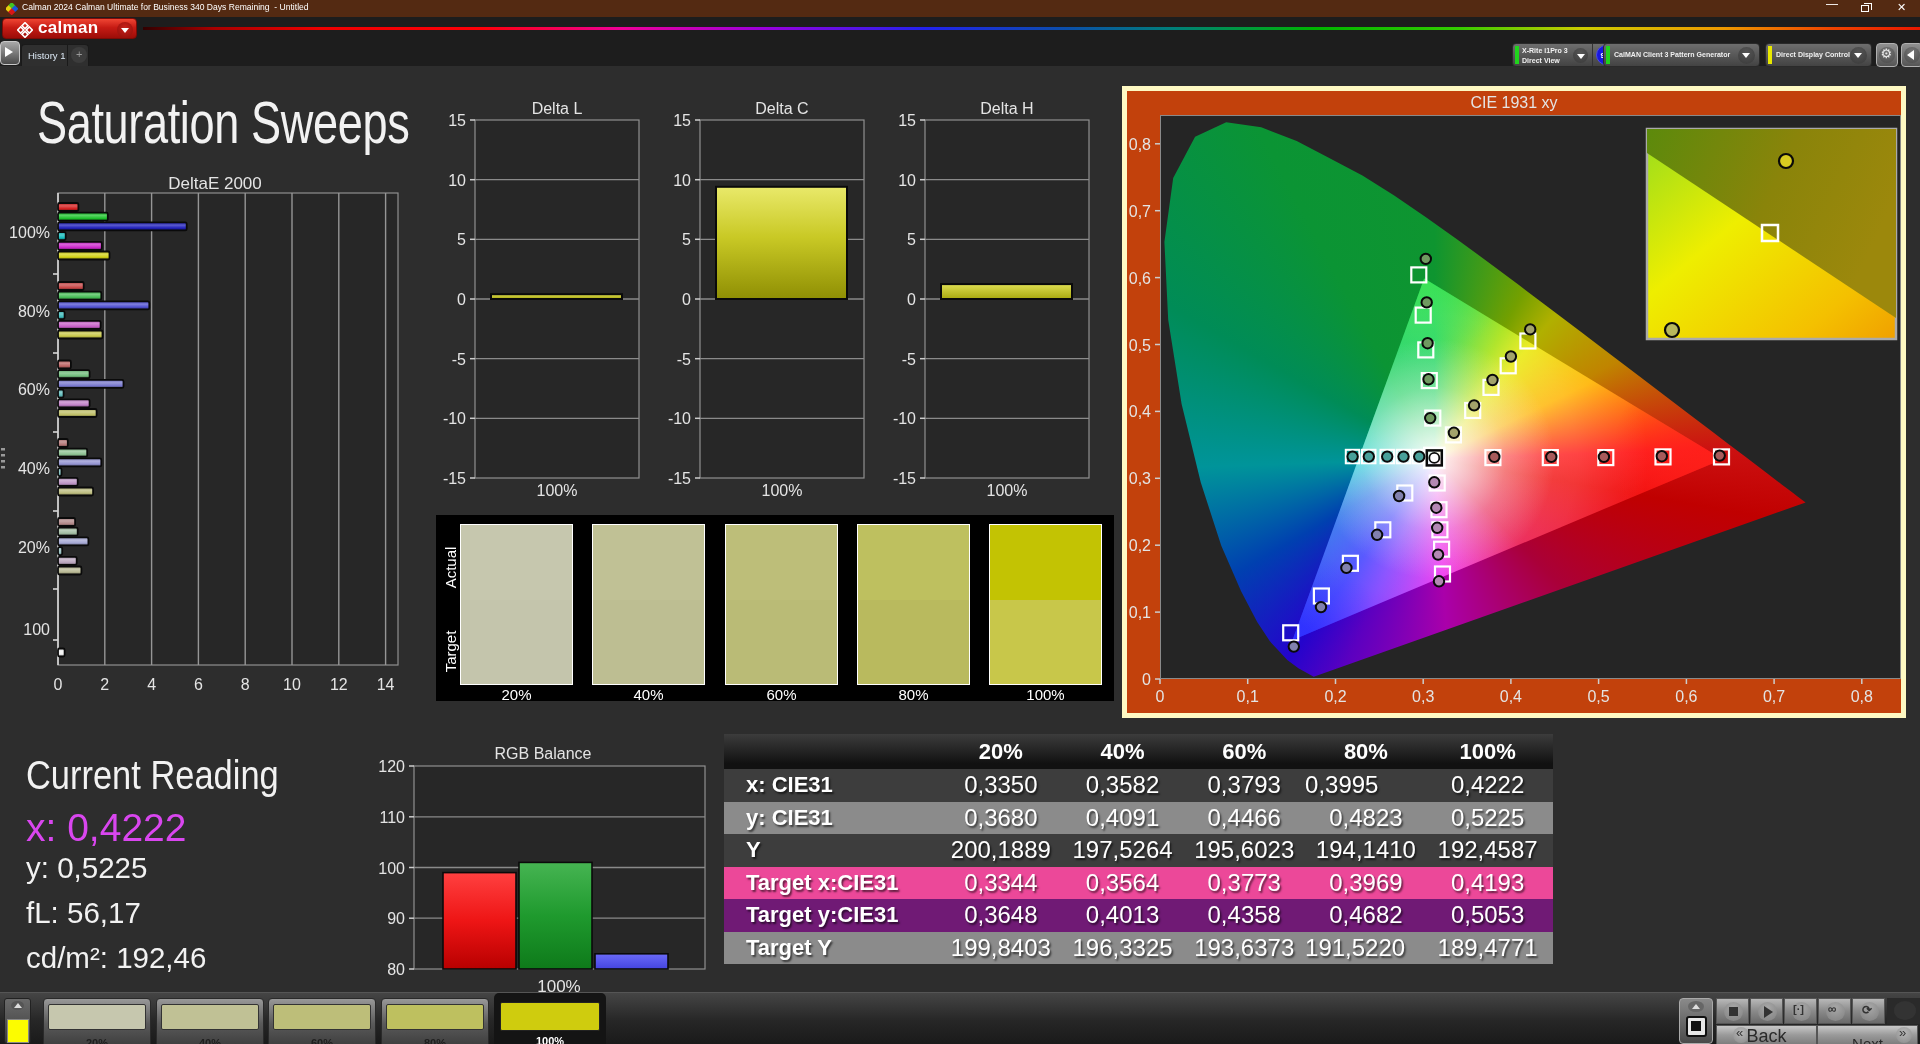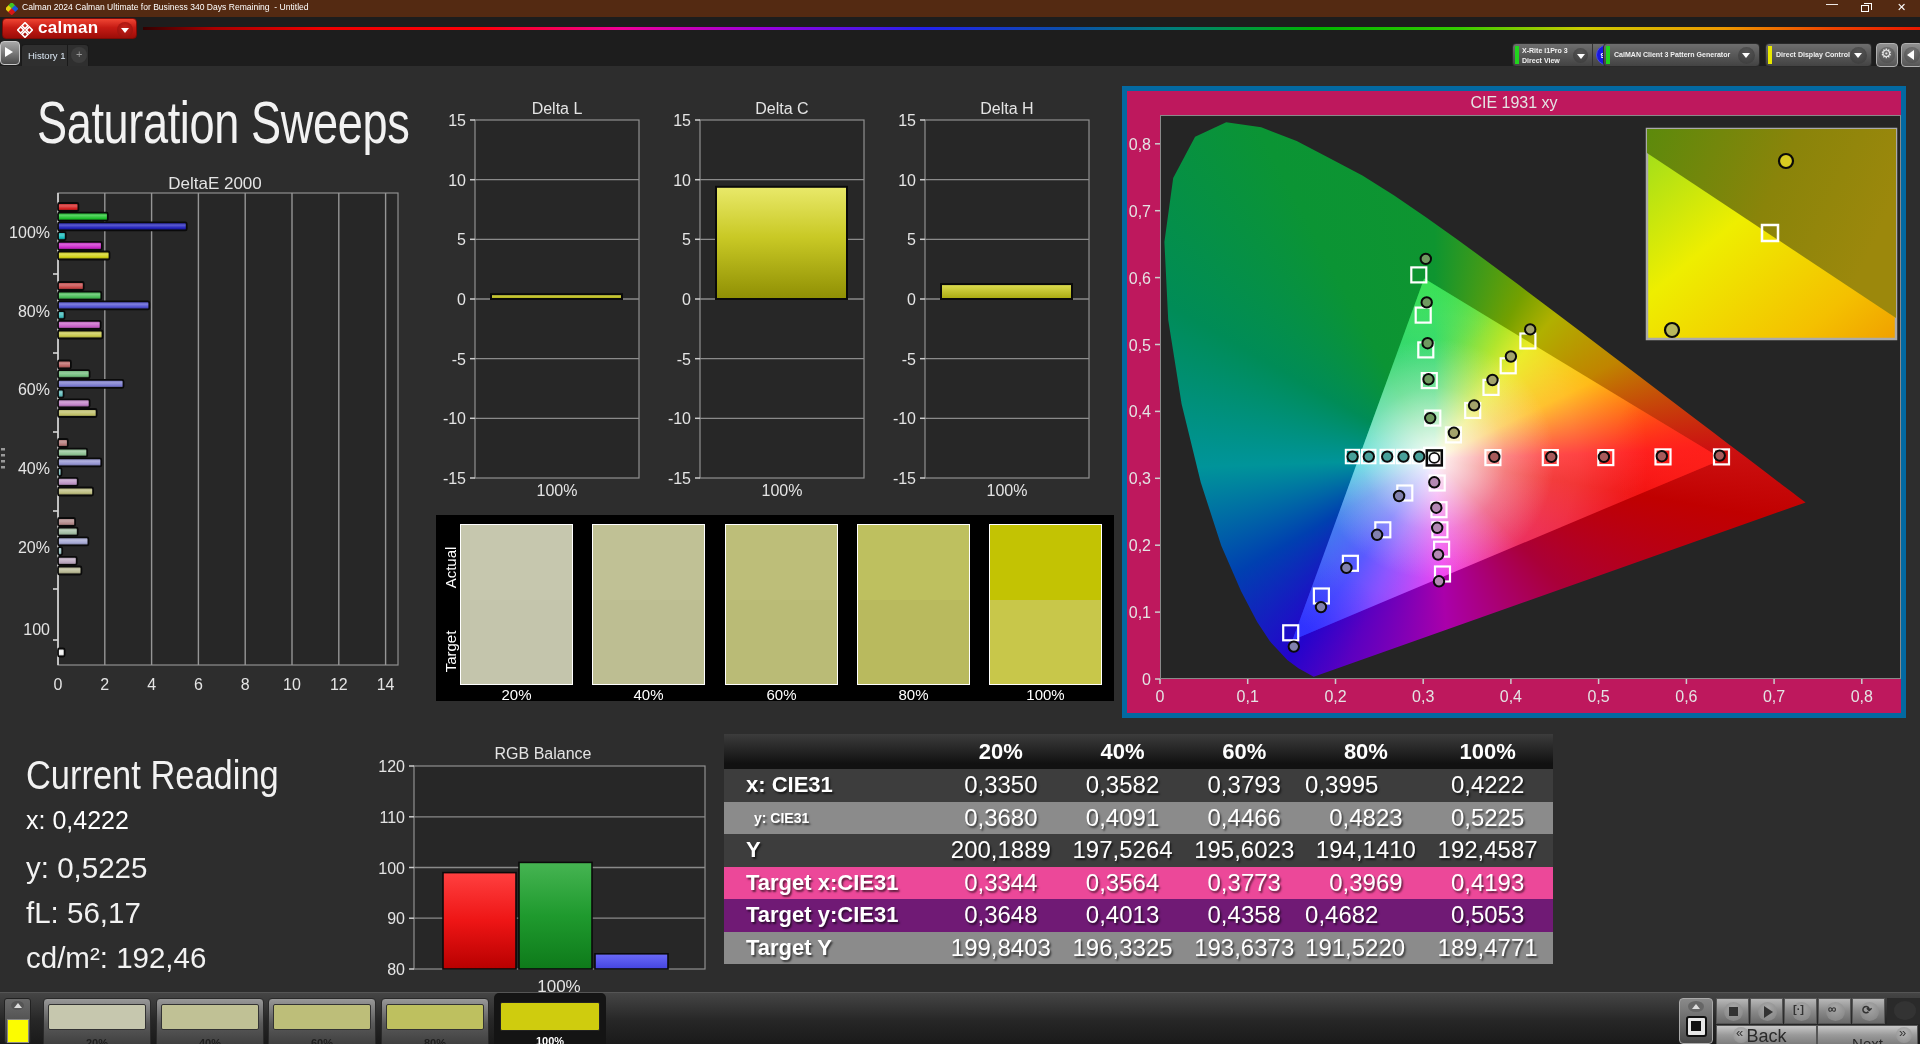--- a/index.html
+++ b/index.html
@@ -438,21 +438,21 @@
       <div style="width:100%;height:47%;background:#bec05f"></div>
       <div style="width:100%;height:53%;background:#b9ba5e"></div>
     </div>
 <div style="position:absolute;left:421px;top:171px;width:113px;text-align:center;font-size:15px;color:#fff">80%</div>
 <div style="position:absolute;left:553px;top:9px;width:113px;height:161px;border:1.5px solid #fff;box-sizing:border-box">
       <div style="width:100%;height:47%;background:#c3c303"></div>
       <div style="width:100%;height:53%;background:#c8c74a"></div>
     </div>
 <div style="position:absolute;left:553px;top:171px;width:113px;text-align:center;font-size:15px;color:#fff">100%</div>
 </div>
-<div style="position:absolute;left:1122px;top:86px;width:784px;height:632px;background:#be185d;border:5px solid #0369a1;box-sizing:border-box">
+<div style="position:absolute;left:1122px;top:86px;width:784px;height:632px;background:#c2410c;border:5px solid #fef9c3;box-sizing:border-box">
 <div style="position:absolute;left:0;top:3px;width:100%;text-align:center;font-size:16px;color:#e4e4e4">CIE 1931 xy</div>
 <div style="position:absolute;left:33px;top:24px;width:741px;height:564px;background:#252525;border:1px solid #8a8a8a">
 <div style="position:absolute;inset:0;background:conic-gradient(from 0deg at 37.0% 61.0%, #0e9530 0deg,#74a000 28deg,#b0b000 40deg,#c08400 62deg,#cc1111 88deg,#c00000 100deg,#aa0038 135deg,#aa00aa 176deg,#5c00c0 203deg,#2404cc 216deg,#0040b0 240deg,#00949a 268deg,#008c57 300deg,#0b9434 332deg,#0e9530 360deg);clip-path:path('M152.7 560.7 L137.4 552.2 L126.3 544.1 L108.9 525.3 L96.2 505.9 L80.1 475.2 L60.3 429.7 L39.8 366.6 L20.6 287.9 L7.2 203.8 L3.4 125.9 L12.2 62.1 L34.1 20.8 L65.2 6.2 L100.2 11.3 L135.7 24.9 L166.3 41.1 L201.4 59.4 L233.2 79.4 L264.6 100.9 L295.9 123.2 L327.3 146.2 L358.6 169.6 L389.6 192.9 L420.1 216.0 L449.6 238.5 L478.0 260.0 L504.6 280.2 L528.9 298.7 L550.1 314.8 L568.7 328.9 L584.1 340.6 L606.7 357.7 L621.0 368.7 L630.8 376.1 L636.9 380.7 L644.6 386.5 Z')"></div>
 <div style="position:absolute;inset:0;background:conic-gradient(from 0deg at 37.0% 61.0%, #00d048 0deg,#a0e000 28deg,#e8e800 40deg,#ffb400 64deg,#ff2020 88deg,#f01010 100deg,#e8003c 135deg,#ee18ee 176deg,#7430ff 203deg,#3434ff 216deg,#1466e8 240deg,#00d0d0 268deg,#00cc84 300deg,#00cc4c 332deg,#00d048 360deg);clip-path:polygon(561.5px 343.2px, 263.2px 162.6px, 131.6px 523.9px)"></div>
 <div style="position:absolute;inset:0;background:radial-gradient(circle 110px at 35.5% 28.8%, rgba(54,228,70,0.85), rgba(54,228,70,0) 75%),radial-gradient(circle 120px at 17.8% 93.1%, rgba(48,48,255,0.8), rgba(48,48,255,0) 75%),radial-gradient(circle 140px at 75.8% 60.8%, rgba(255,32,24,0.8), rgba(255,32,24,0) 78%);clip-path:polygon(561.5px 343.2px, 263.2px 162.6px, 131.6px 523.9px)"></div>
 <div style="position:absolute;inset:0;background:radial-gradient(circle 260px at 37.0% 61.0%, rgba(255,255,255,0.32), rgba(255,255,255,0.16) 55%, rgba(255,255,255,0) 82%);clip-path:polygon(561.5px 343.2px, 263.2px 162.6px, 131.6px 523.9px)"></div>
 <div style="position:absolute;inset:0;background:radial-gradient(circle 120px at 37.0% 61.0%, rgba(255,255,255,0.97), rgba(250,250,250,0.66) 30%, rgba(246,246,246,0.30) 60%, rgba(240,240,240,0) 100%);clip-path:polygon(561.5px 343.2px, 263.2px 162.6px, 131.6px 523.9px)"></div>
 </div>
 <svg width="784" height="632" style="position:absolute;left:0;top:0">
 <line x1="33.0" y1="588" x2="33.0" y2="593" stroke="#ccc" stroke-width="1.5"></line>
@@ -568,21 +568,21 @@
         </linearGradient>
       </defs>
 <rect x="520" y="38" width="249" height="210" fill="url(#insb)" stroke="#aaa" stroke-width="2.5"></rect>
 <polygon points="520,38 769,38 769,227 520,62" fill="url(#insd)"></polygon>
 <circle cx="659" cy="70" r="7" fill="#d8cc20" stroke="#0a0a0a" stroke-width="2.2"></circle>
 <circle cx="545" cy="239" r="7" fill="#b8b85c" stroke="#0a0a0a" stroke-width="2.2"></circle>
 <rect x="635" y="134" width="16" height="16" fill="none" stroke="#fff" stroke-width="2.5"></rect>
 </svg>
 </div>
 <div class="abs" style="left:26px;top:752px;font-size:41px;color:#f2f2f2;transform:scaleX(0.84);transform-origin:0 0;white-space:nowrap">Current Reading</div>
-<div class="abs" style="left:26px;top:806px;font-size:25px;color:#ffffff">x: 0,4222</div>
+<div class="abs" style="left:26px;top:806px;font-size:39px;color:#d946ef">x: 0,4222</div>
 <div class="abs" style="left:26px;top:851px;font-size:29.5px;color:#f2f2f2">y: 0,5225</div>
 <div class="abs" style="left:26px;top:896px;font-size:29.5px;color:#f2f2f2">fL: 56,17</div>
 <div class="abs" style="left:26px;top:941px;font-size:29.5px;color:#f2f2f2">cd/m²: 192,46</div>
 <svg width="350" height="275" style="position:absolute;left:370px;top:730px">
 <defs>
       <linearGradient id="rbR" x1="0" y1="0" x2="0" y2="1">
         <stop offset="0" stop-color="#ff4040"></stop>
         <stop offset="0.5" stop-color="#ee1515"></stop>
         <stop offset="1" stop-color="#b80000"></stop>
       </linearGradient>
@@ -627,21 +627,21 @@
     </div>
 <div style="display:flex;height:32.5px;align-items:center;background:#3d3d3d;color:#fff;font-size:24px;text-shadow:1.5px 1.5px 2px rgba(0,0,0,0.6)">
       <div style="width:216px;padding-left:22px;box-sizing:border-box;font-weight:bold;font-size:22px;white-space:nowrap">x: CIE31</div>
       <div style="width:121.7px;text-align:center">0,3350</div>
       <div style="width:121.7px;text-align:center">0,3582</div>
       <div style="width:121.7px;text-align:center">0,3793</div>
       <div style="width:121.7px;">0,3995</div>
       <div style="width:121.7px;text-align:center">0,4222</div>
     </div>
 <div style="display:flex;height:32.5px;align-items:center;background:#8b8b8b;color:#fff;font-size:24px;text-shadow:1.5px 1.5px 2px rgba(0,0,0,0.6)">
-      <div style="width:216px;padding-left:30px;box-sizing:border-box;font-weight:bold;font-size:14px;white-space:nowrap">y: CIE31</div>
+      <div style="width:216px;padding-left:22px;box-sizing:border-box;font-weight:bold;font-size:22px;white-space:nowrap">y: CIE31</div>
       <div style="width:121.7px;text-align:center">0,3680</div>
       <div style="width:121.7px;text-align:center">0,4091</div>
       <div style="width:121.7px;text-align:center">0,4466</div>
       <div style="width:121.7px;text-align:center">0,4823</div>
       <div style="width:121.7px;text-align:center">0,5225</div>
     </div>
 <div style="display:flex;height:32.5px;align-items:center;background:#3d3d3d;color:#fff;font-size:24px;text-shadow:1.5px 1.5px 2px rgba(0,0,0,0.6)">
       <div style="width:216px;padding-left:22px;box-sizing:border-box;font-weight:bold;font-size:22px;white-space:nowrap">Y</div>
       <div style="width:121.7px;text-align:center">200,1889</div>
       <div style="width:121.7px;text-align:center">197,5264</div>
@@ -655,21 +655,21 @@
       <div style="width:121.7px;text-align:center">0,3564</div>
       <div style="width:121.7px;text-align:center">0,3773</div>
       <div style="width:121.7px;text-align:center">0,3969</div>
       <div style="width:121.7px;text-align:center">0,4193</div>
     </div>
 <div style="display:flex;height:32.5px;align-items:center;background:#701a75;color:#fff;font-size:24px;text-shadow:1.5px 1.5px 2px rgba(0,0,0,0.6)">
       <div style="width:216px;padding-left:22px;box-sizing:border-box;font-weight:bold;font-size:22px;white-space:nowrap">Target y:CIE31</div>
       <div style="width:121.7px;text-align:center">0,3648</div>
       <div style="width:121.7px;text-align:center">0,4013</div>
       <div style="width:121.7px;text-align:center">0,4358</div>
-      <div style="width:121.7px;">0,4682</div>
+      <div style="width:121.7px;text-align:center">0,4682</div>
       <div style="width:121.7px;text-align:center">0,5053</div>
     </div>
 <div style="display:flex;height:32.5px;align-items:center;background:#8b8b8b;color:#fff;font-size:24px;text-shadow:1.5px 1.5px 2px rgba(0,0,0,0.6)">
       <div style="width:216px;padding-left:22px;box-sizing:border-box;font-weight:bold;font-size:22px;white-space:nowrap">Target Y</div>
       <div style="width:121.7px;text-align:center">199,8403</div>
       <div style="width:121.7px;text-align:center">196,3325</div>
       <div style="width:121.7px;text-align:center">193,6373</div>
       <div style="width:121.7px;">191,5220</div>
       <div style="width:121.7px;text-align:center">189,4771</div>
     </div>

